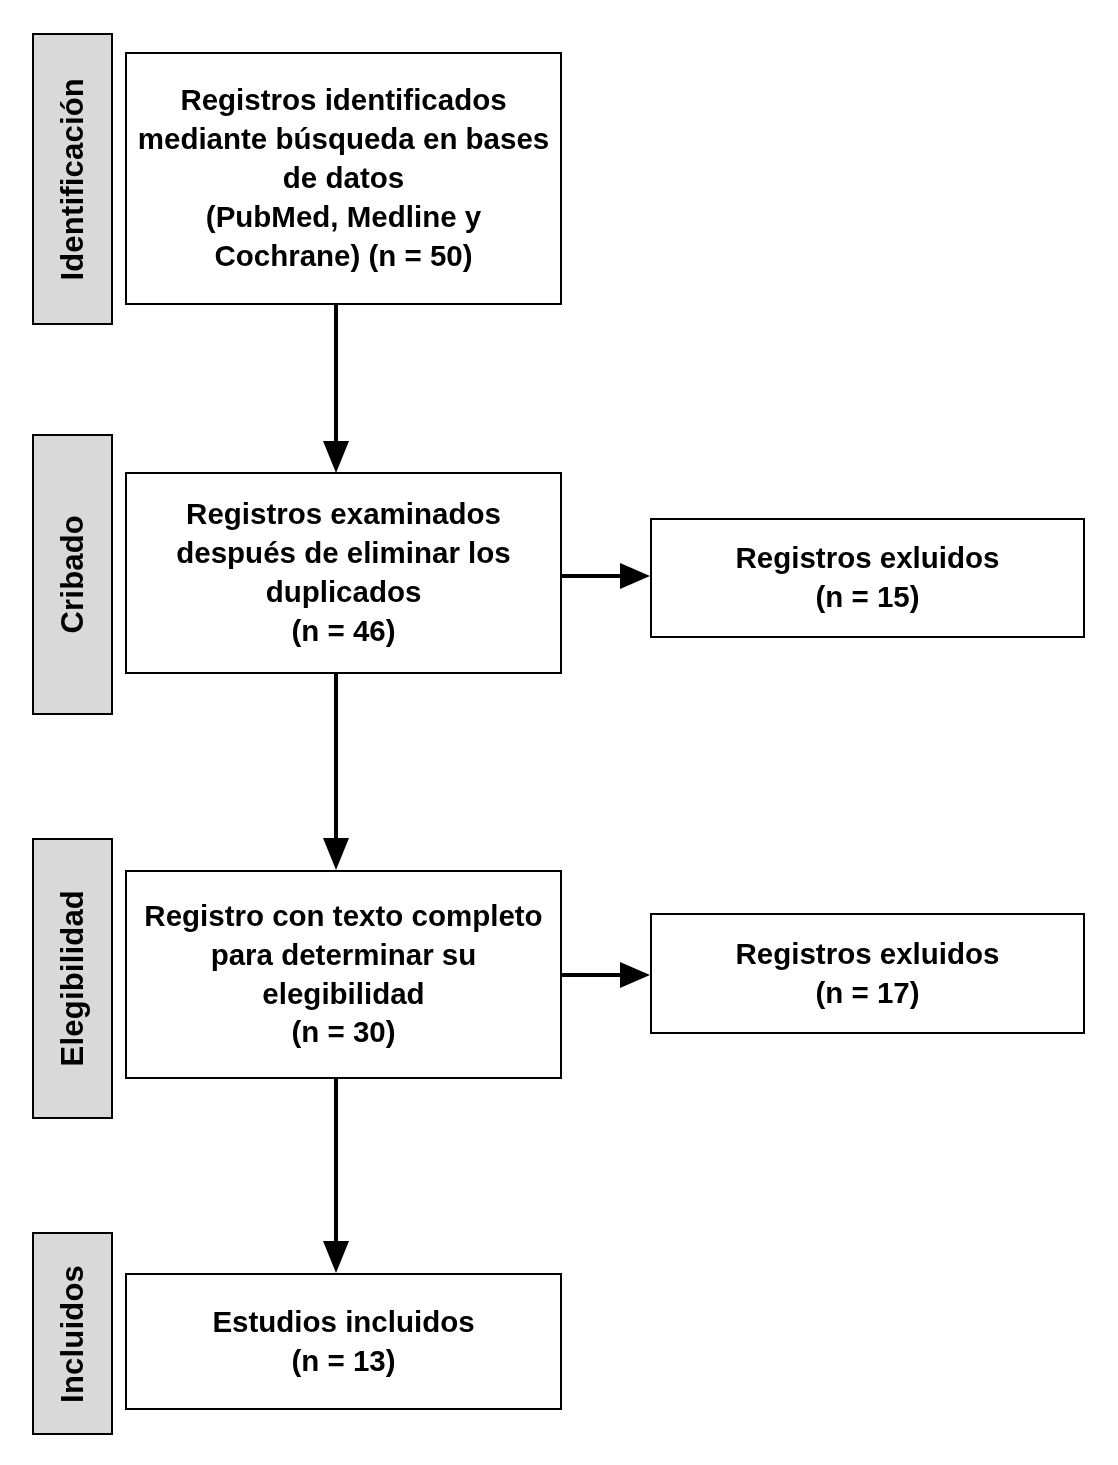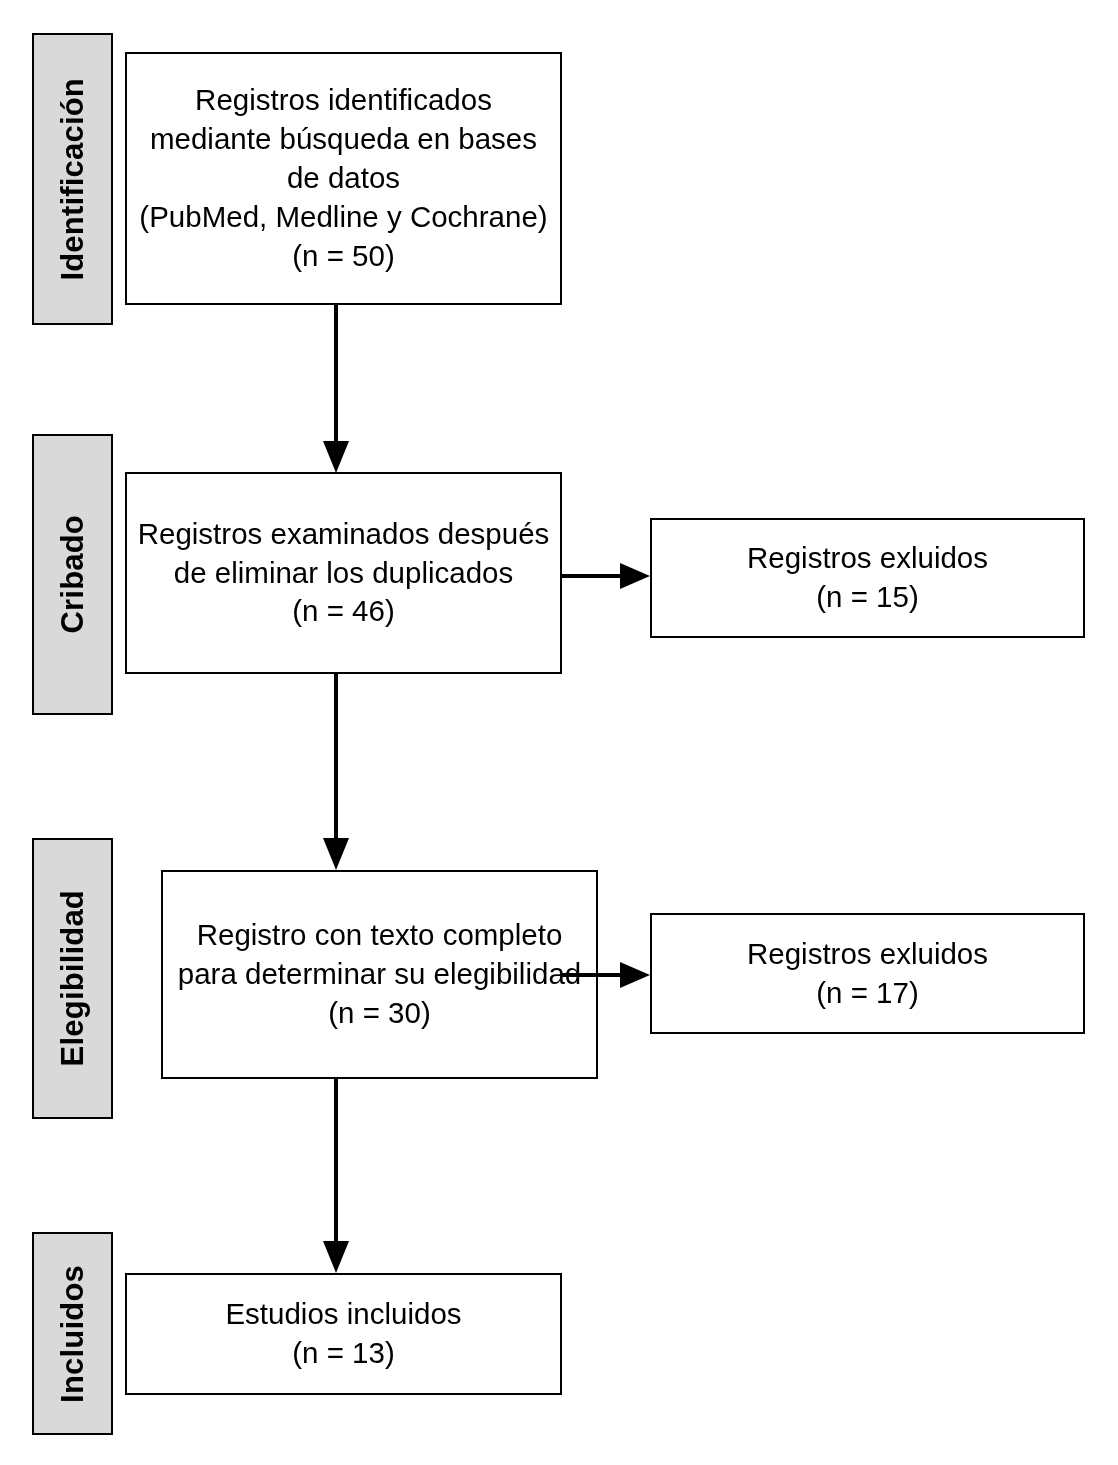--- a/index.html
+++ b/index.html
@@ -40,20 +40,21 @@
   
   .flow-box {
     position: absolute;
     box-sizing: border-box;
     background: #ffffff;
     border: 2.5px solid #000000;
     display: flex;
     align-items: center;
     justify-content: center;
     text-align: center;
+    font-weight: bold;
   }
   .flow-box .flow-box-text {
     font-size: 29.5px;
     line-height: 1.32;
     color: #000000;
     padding: 0 10px;
     white-space: pre-line;
   }
 
   
@@ -111,21 +112,21 @@
     <svg width="32" height="200" viewBox="0 0 32 200">
       <line x1="16" y1="0" x2="16" y2="176" stroke="#000000" stroke-width="4"></line>
       <polygon points="16,198 3,166 29,166" fill="#000000"></polygon>
     </svg>
   </div>
 
   <div class="stage-label" style="left:32px; top:838px; width:81px; height:281px;">
     <span class="stage-label-text">Elegibilidad</span>
   </div>
 
-  <div class="flow-box" style="left:125px; top:870px; width:437px; height:209px;margin-left:36px;">
+  <div class="flow-box" style="left:125px; top:870px; width:437px; height:209px;">
     <span class="flow-box-text">Registro con texto completo para  determinar su elegibilidad
 (n = 30)</span>
   </div>
 
   <div class="connector" style="left:560px; top:959px; width:92px; height:32px;">
     <svg width="92" height="32" viewBox="0 0 92 32">
       <line x1="0" y1="16" x2="70" y2="16" stroke="#000000" stroke-width="4"></line>
       <polygon points="90,16 60,3 60,29" fill="#000000"></polygon>
     </svg>
   </div>
@@ -139,18 +140,18 @@
     <svg width="32" height="198" viewBox="0 0 32 198">
       <line x1="16" y1="0" x2="16" y2="174" stroke="#000000" stroke-width="4"></line>
       <polygon points="16,196 3,164 29,164" fill="#000000"></polygon>
     </svg>
   </div>
 
   <div class="stage-label" style="left:32px; top:1232px; width:81px; height:203px;">
     <span class="stage-label-text">Incluidos</span>
   </div>
 
-  <div class="flow-box" style="left:125px; top:1273px; width:437px; height:122px;">
+  <div class="flow-box" style="left:125px; top:1273px; width:437px; height:137px;">
     <span class="flow-box-text">Estudios incluidos
 (n = 13)</span>
   </div>
 
 </div>
 
 </body></html>

